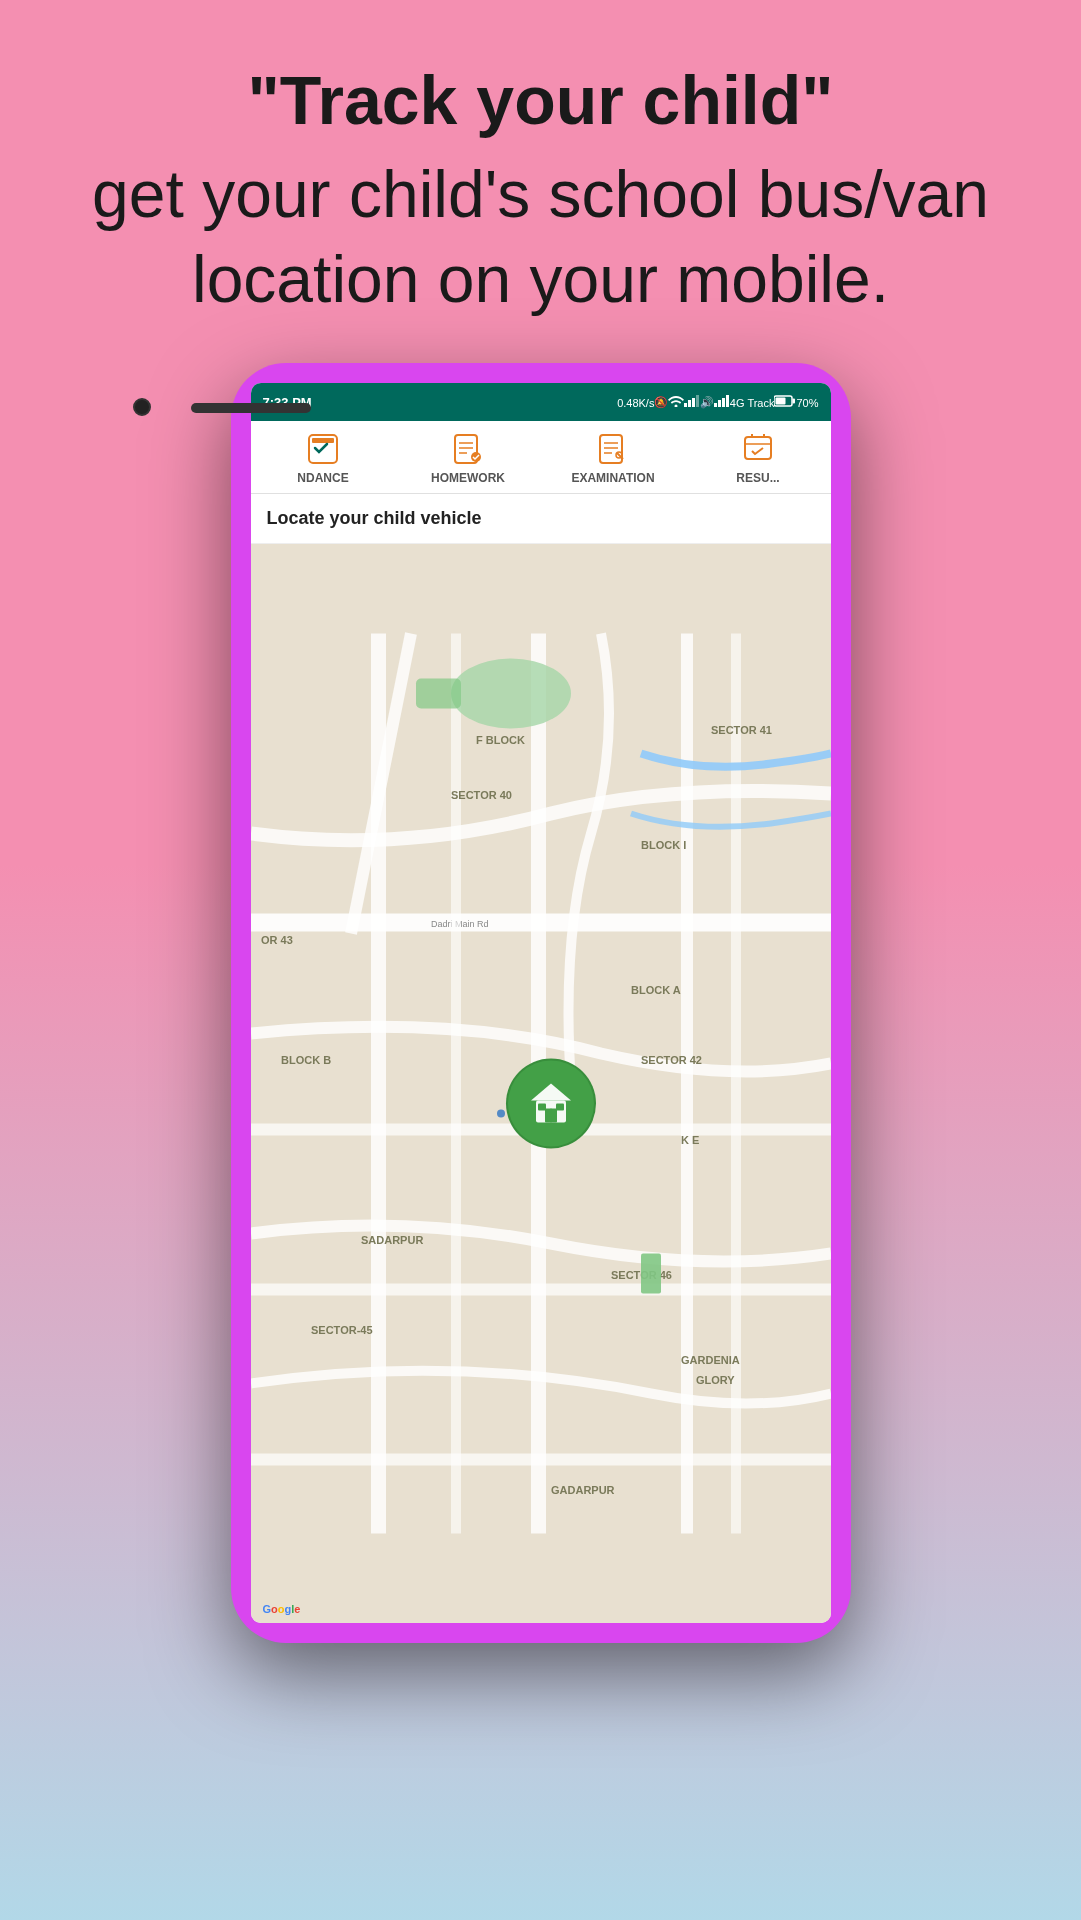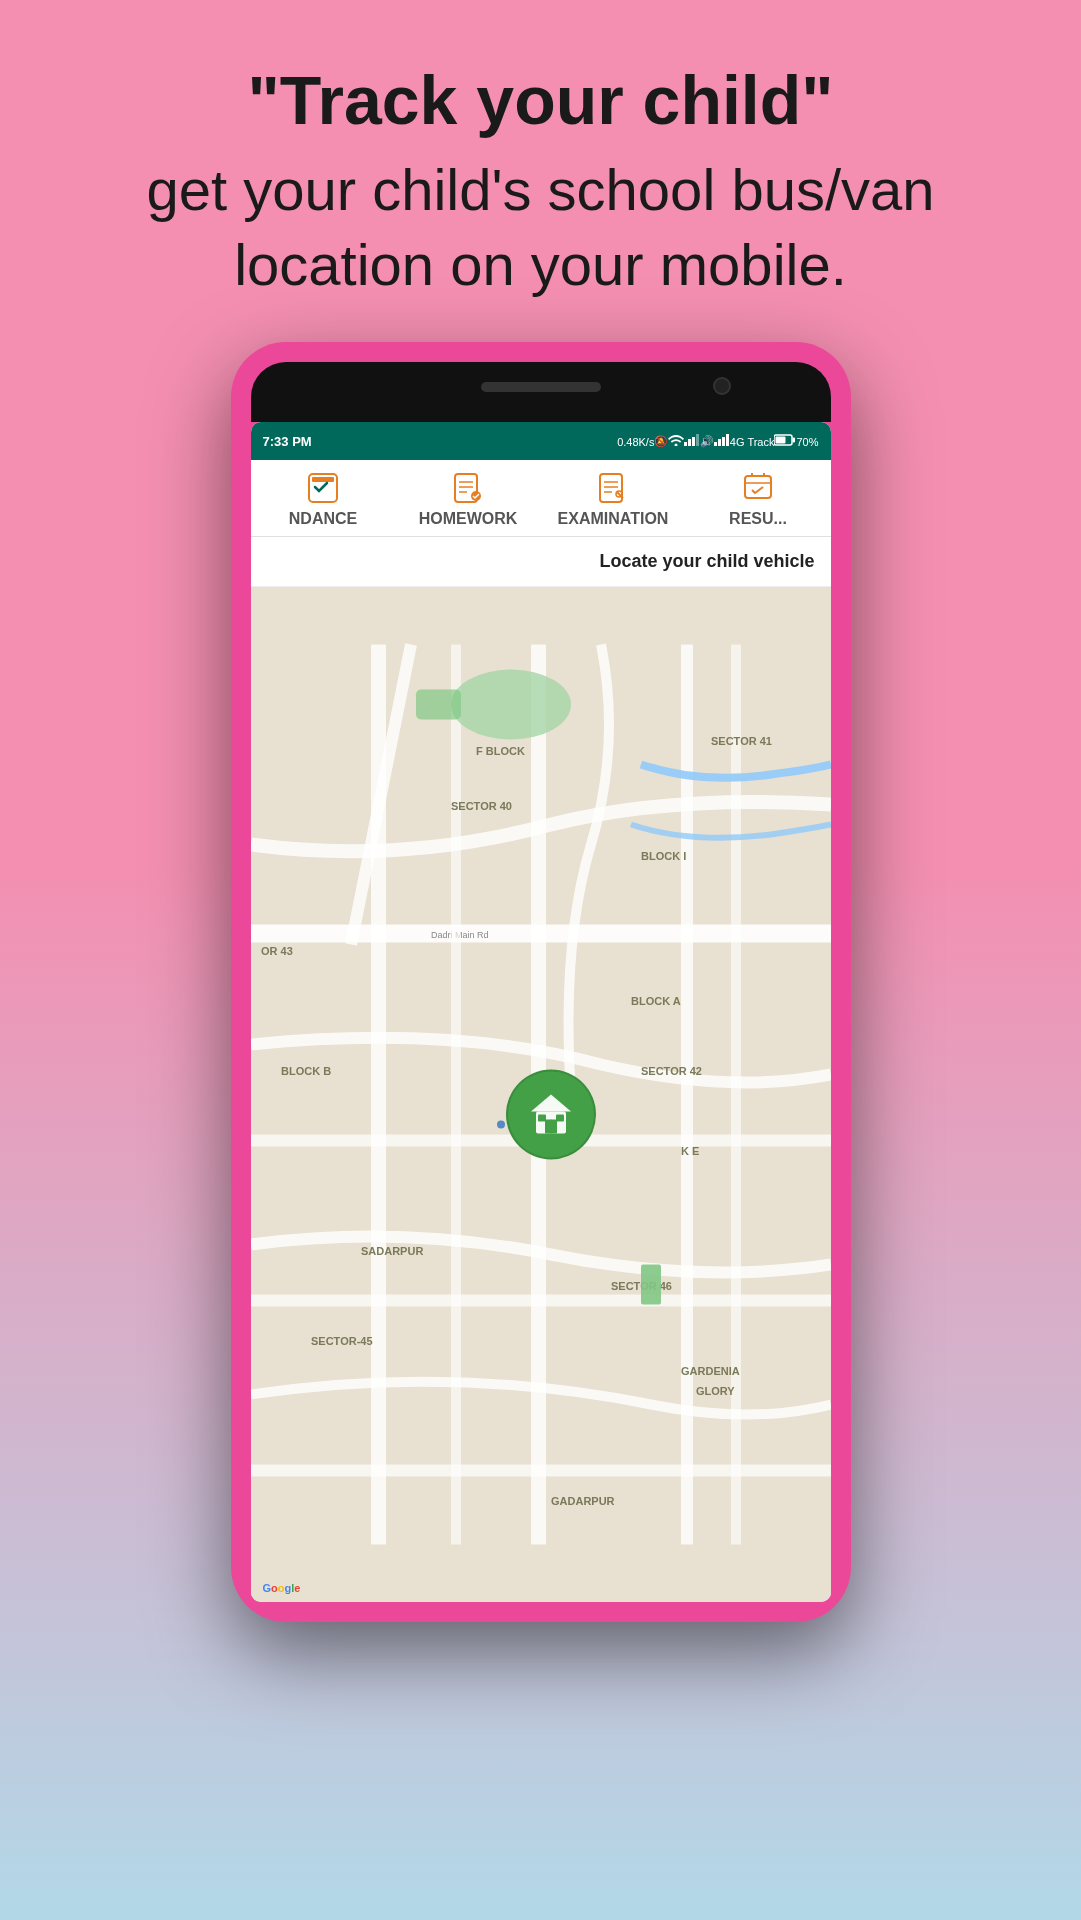--- a/index.html
+++ b/index.html
@@ -22,35 +22,35 @@
     }
 
     .hero-text h1 {
       font-size: 68px;
       font-weight: 700;
       line-height: 1.2;
       margin-bottom: 10px;
     }
 
     .hero-text p {
-      font-size: 58px;
+      font-size: 66px;
       font-weight: 400;
       line-height: 1.3;
     }
 
     .phone-container {
       width: 620px;
       height: 1280px;
-      background: #ec4899;
+      background: #d946ef;
       border-radius: 55px;
       padding: 20px;
       box-shadow: 0 30px 80px rgba(0,0,0,0.5);
       position: relative;
       display: flex;
-      flex-direction: column;
+      flex-direction: row;
     }
 
     .phone-notch-area {
       background: #111;
       height: 60px;
       border-radius: 35px 35px 0 0;
       display: flex;
       align-items: center;
       justify-content: center;
       position: relative;
@@ -136,35 +136,35 @@
       border-bottom: 3px solid #00695c;
     }
 
     .nav-tab-icon {
       width: 36px;
       height: 36px;
       margin-bottom: 4px;
     }
 
     .nav-tab-label {
-      font-size: 16px;
+      font-size: 12px;
       font-weight: 600;
       color: #555;
       text-transform: uppercase;
       white-space: nowrap;
     }
 
     .nav-tab.active .nav-tab-label {
       color: #00695c;
     }
 
     .page-header {
       background: #fff;
       padding: 14px 16px;
-      text-align: right;
+      text-align: left;
       border-bottom: 1px solid #eee;
       flex-shrink: 0;
     }
 
     .page-header h2 {
       font-size: 18px;
       font-weight: 600;
       color: #222;
     }
 

